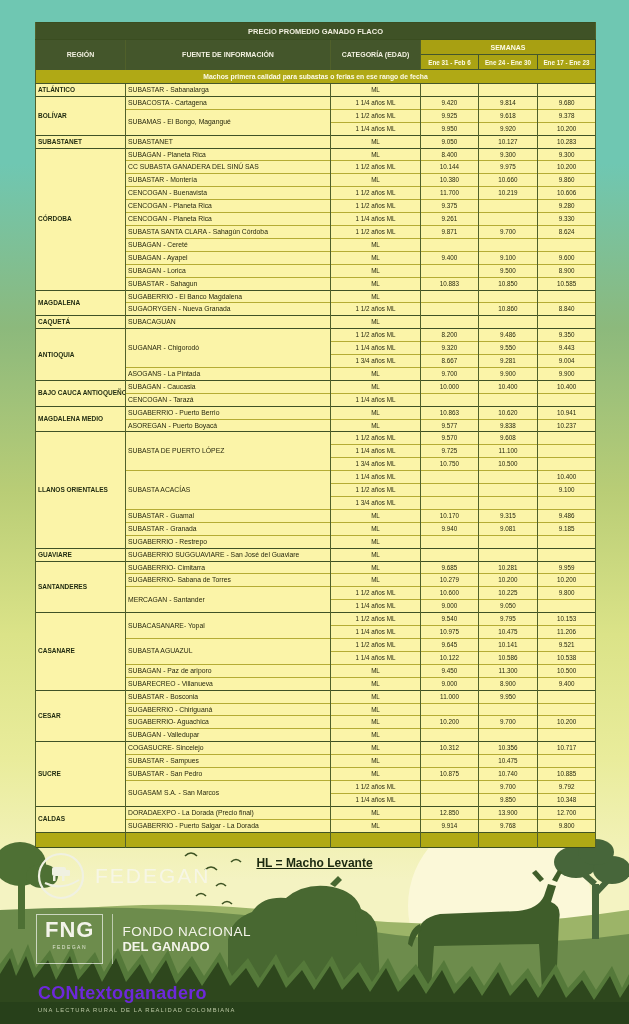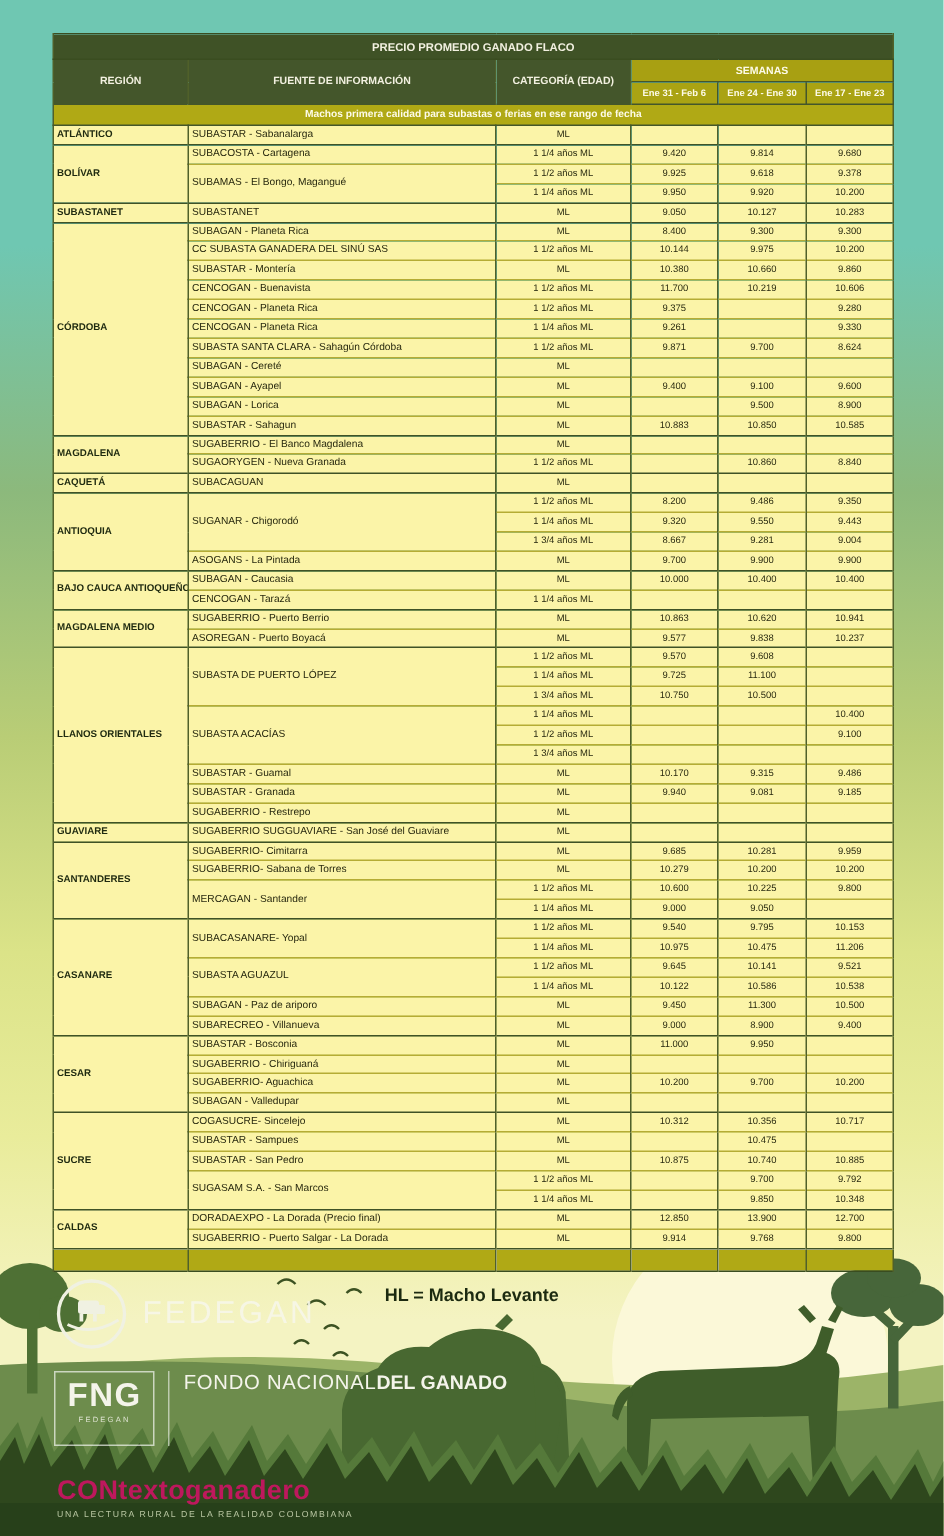--- a/index.html
+++ b/index.html
@@ -21,33 +21,33 @@
   .banner-cell{background:#b0a915;color:#fdfbe8;font-size:6.8px;font-weight:bold;text-align:center;height:11px;border-top:1px solid #44562b;border-bottom:1px solid #44562b;}
   tbody td{background:#fbf4a8;height:11.9px;line-height:11.9px;border-top:1px solid #b5ac35;padding:0 2px;}
   tbody tr.group-start td{border-top:1.5px solid #3f5226;}
   td.region{font-size:6.5px;font-weight:bold;color:#1f2a10;text-align:left;vertical-align:middle;}
   td.fuente{font-size:6.8px;color:#28290f;text-align:left;}
   td.cat{font-size:6.3px;color:#28290f;text-align:center;}
   td.val{font-size:6.3px;color:#28290f;text-align:center;}
   tfoot td{background:#b0a915;height:12px;border-top:1px solid #3f5226;}
   
   .footer-art{position:absolute;left:0;bottom:0;width:629px;height:200px;z-index:1;}
-  .hl-note{position:absolute;left:0;top:856px;width:629px;text-align:center;font-size:12px;font-weight:bold;color:#1c2a10;z-index:6;}
+  .hl-note{position:absolute;left:0;top:856px;width:629px;text-align:center;font-size:12px;font-weight:bold;color:#1c2a10;z-index:6;text-decoration:underline;}
   .fedegan{position:absolute;left:35px;top:850px;display:flex;align-items:center;z-index:6;}
   .fedegan-text{font-size:21px;letter-spacing:2px;color:rgba(246,246,232,.92);margin-left:8px;font-weight:400;}
   .fng{position:absolute;left:36px;top:914px;display:flex;align-items:stretch;z-index:6;color:#f4f4ea;}
   .fng-box{border:1px solid rgba(255,255,255,.65);padding:4px 8px 13px 8px;text-align:center;}
   .fng-abbr{font-size:22px;font-weight:bold;line-height:22px;letter-spacing:1px;}
   .fng-sub{font-size:5px;letter-spacing:1.5px;margin-top:3px;color:#dfe4d2;}
   .fng-divider{width:1px;background:rgba(255,255,255,.55);margin:0 9px;}
   .fng-line1{font-size:13.5px;letter-spacing:.5px;line-height:15px;}
   .fng-line2{font-size:13px;font-weight:bold;line-height:16px;}
-  .fng-right{display:flex;flex-direction:row;justify-content:center;}
+  .fng-right{display:flex;flex-direction:column;justify-content:center;}
   .contexto{position:absolute;left:38px;top:983px;z-index:6;}
-  .contexto-brand{font-size:18px;font-weight:bold;color:#be185d;letter-spacing:.3px;}
+  .contexto-brand{font-size:18px;font-weight:bold;color:#6d28d9;letter-spacing:.3px;}
   .contexto-tag{font-size:5.8px;letter-spacing:1.1px;color:#b9c6a2;margin-top:3px;}
 </style>
 </head>
 <body>
 
 <div class="tablewrap">
   <table>
     <colgroup>
       <col class="c-region">
         <col class="c-fuente">

